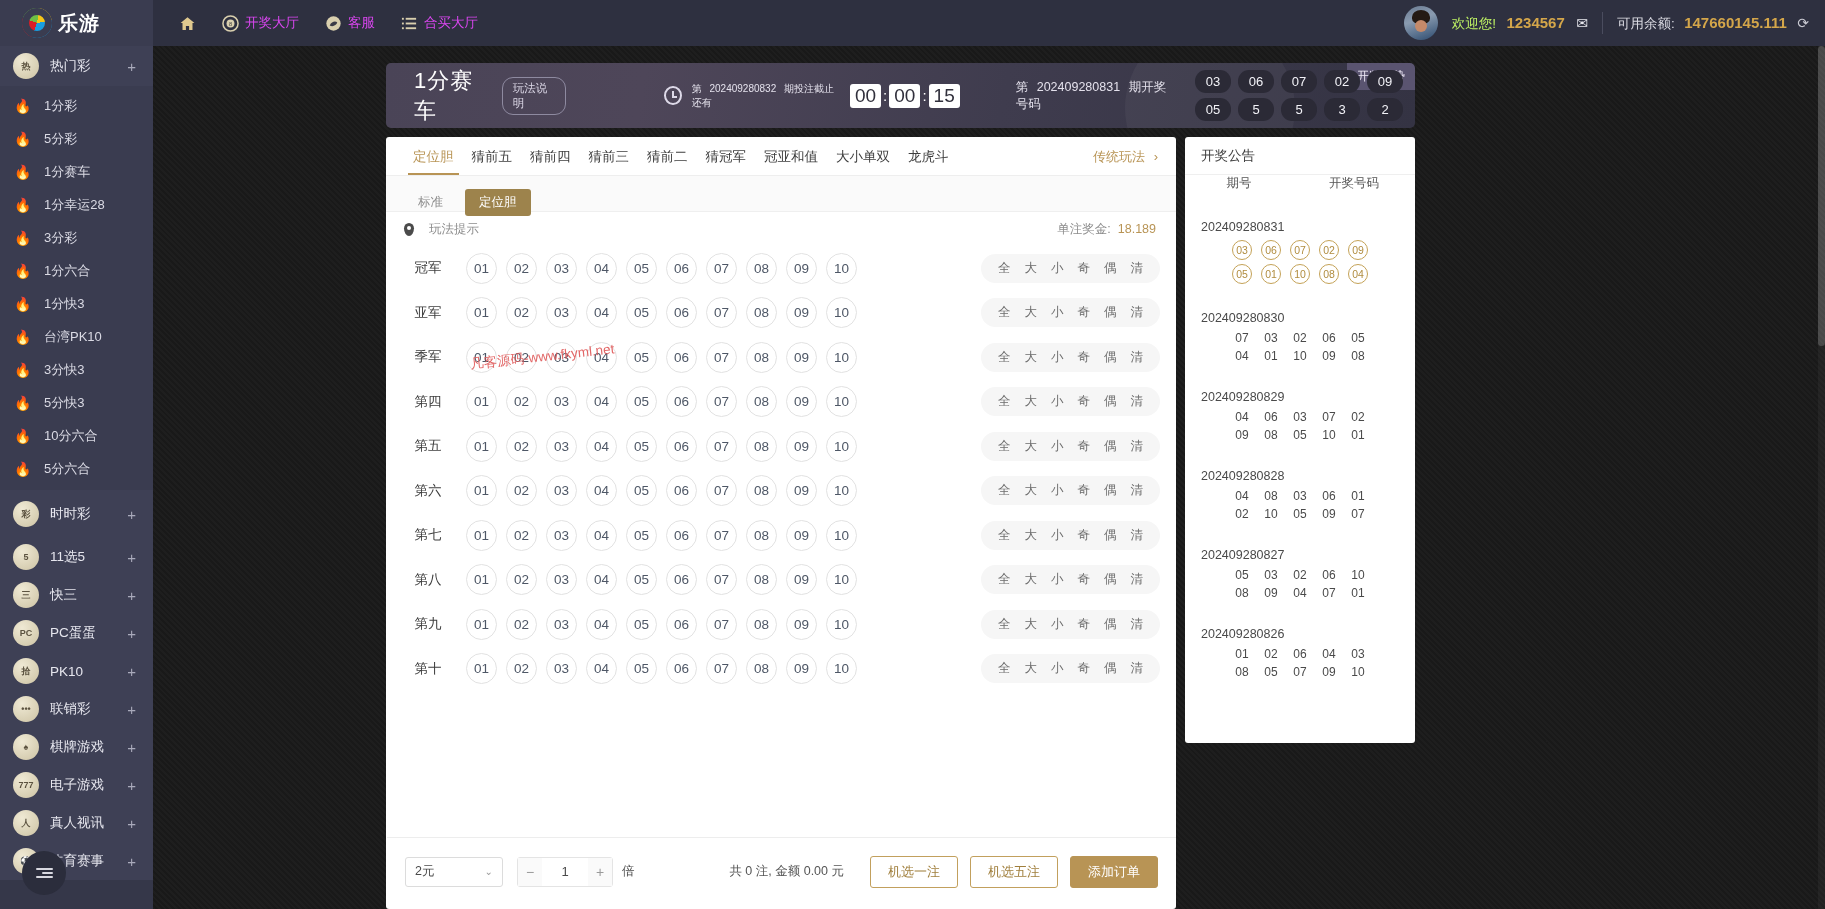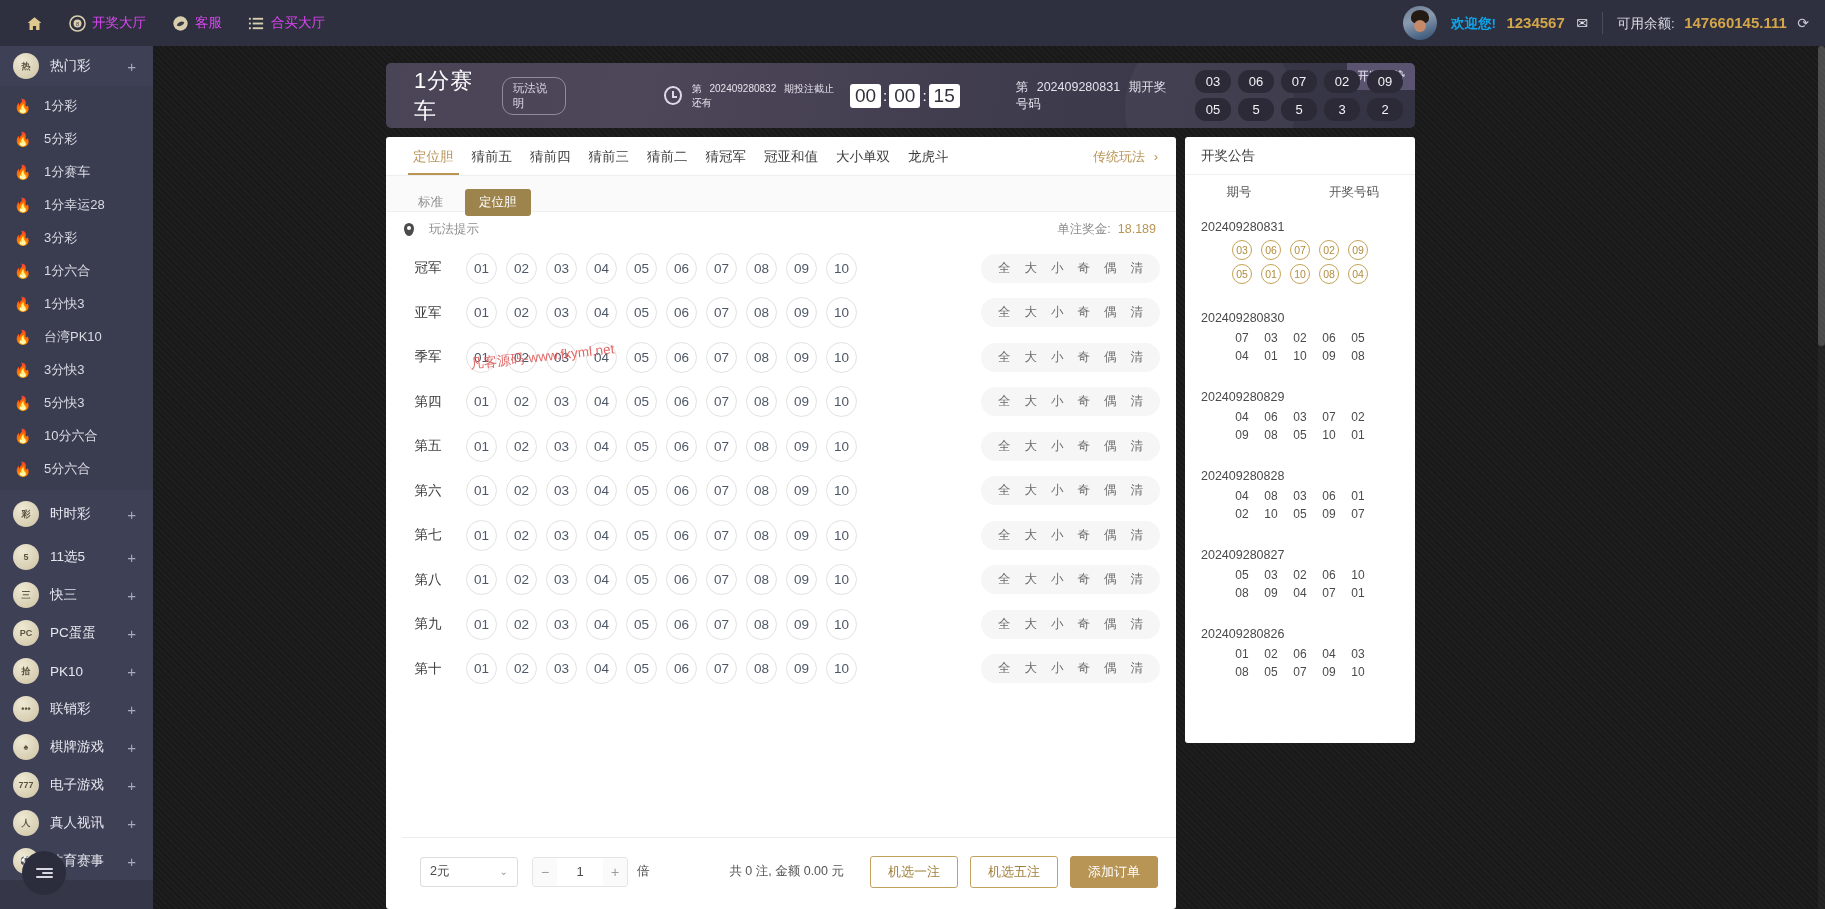--- a/index.html
+++ b/index.html
@@ -31,21 +31,21 @@
   .ti { width:17px; height:17px; display:inline-block; }
 
   .topright { margin-left:auto; display:flex; align-items:center; gap:14px; padding-right:16px; }
   .avatar { width:34px;height:34px;border-radius:50%;overflow:hidden;
             background:linear-gradient(160deg,#6b7b92 0%,#8a9bb0 40%,#2c4a6e 100%);
             position:relative; }
   .avatar:before{content:"";position:absolute;left:8px;top:4px;width:18px;height:14px;
             background:#241a14;border-radius:50% 50% 40% 40%;}
   .avatar:after{content:"";position:absolute;left:11px;top:14px;width:12px;height:12px;
             background:#c58a6a;border-radius:50%;}
-  .welcome { color:#0ea5e9; font-size:13.5px;font-weight:bold; }
+  .welcome { color:#bef264; font-size:13.5px; }
   .uid { color:#d4a64a; font-size:15px; font-weight:bold; margin-left:6px;}
   .mailico { color:#e8e8ee; font-size:14px; margin-left:7px; }
   .vdiv { width:1px; height:22px; background:#4a4c5e; }
   .balance-l { color:#dcdce4; font-size:13.5px; }
   .balance-v { color:#d4a64a; font-size:15px; font-weight:bold; margin-left:5px;}
   .refresh { color:#c9c9d2; font-size:14px; margin-left:6px;}
 
   
   .sidebar { position:absolute; left:0; top:46px; width:153px; height:863px;
              background:#353749; overflow:hidden; z-index:20; }
@@ -114,41 +114,41 @@
 
   .betrow { height:44.5px; display:flex; align-items:center; padding-left:18px; padding-right:16px;}
   .rlabel { width:48px; font-size:13.5px; color:#3d3d3d; text-align:center; flex:none;}
   .nums { display:flex; gap:9px; margin-left:14px;}
   .num { width:31px;height:31px;border-radius:50%;border:1px solid #e2e2e2;color:#4e5766;
          font-size:13.5px; display:flex;align-items:center;justify-content:center; background:#fff;}
   .quick { margin-left:auto; background:#f6f6f6; border-radius:16px; display:flex; gap:0;
            padding:6px 10px;}
   .qk { font-size:12.5px; color:#6d6d6d; padding:0 7px;}
 
-  .footbar{ position:absolute; left:16px; right:0; top:700px; height:68px; border-top:1px solid #ededed;
+  .footbar{ position:absolute; left:1px; right:0; top:700px; height:68px; border-top:1px solid #ededed;
             display:flex; align-items:center; padding-left:18px; padding-right:18px;}
   .sel { width:98px;height:30px;border:1px solid #dcdcdc;border-radius:3px;display:flex;align-items:center;
          padding:0 9px; font-size:12.5px; color:#4a4a4a; }
   .sel .cv{margin-left:auto;color:#9a9a9a;font-size:10px;}
   .stepper{ margin-left:14px; display:flex; align-items:center; height:30px;border:1px solid #e4e4e4;border-radius:3px;}
   .stepper .b{ width:24px;text-align:center;color:#9a9a9a;font-size:14px;background:#fafafa;height:100%;
                display:flex;align-items:center;justify-content:center;}
   .stepper .v{ width:46px;text-align:center;font-size:13px;color:#4a4a4a;}
   .bei{ margin-left:9px; font-size:12.5px; color:#4a4a4a;}
   .total{ margin-left:auto; font-size:12.5px; color:#555; margin-right:14px;}
   .obtn{ height:32px; padding:0 17px; border:1px solid #c2a05d; border-radius:3px; color:#a07f3c;
          font-size:13px; display:flex;align-items:center; margin-left:12px; background:#fff;}
   .obtn.fill{ background:#b89455; border-color:#b89455; color:#fff;}
 
   
   .rpanel{ position:absolute; left:1185px; top:137px; width:230px; height:606px; background:#fff;
            border-radius:3px; overflow:hidden; }
   .rhead{ height:38px; display:flex; align-items:center; padding-left:16px; font-size:13.5px;
           color:#3d3d3d; border-bottom:1px solid #efefef;}
-  .rcols{ height:34px; display:flex; align-items:center; font-size:12.5px; color:#555;}
+  .rcols{ height:34px; display:flex; font-size:12.5px; color:#555;}
   .rcols div:nth-child(1){ width:108px; text-align:center;}
   .rcols div:nth-child(2){ flex:1; text-align:center;}
   .rgrp{ padding:6px 0 10px; }
   .rissue{ font-size:12.5px; color:#4a4a4a; padding:5px 0 4px 16px;}
   .rnums{ display:grid; grid-template-columns:repeat(5,20px); gap:4px 9px; justify-content:center;
           padding:2px 0 6px;}
   .rn{ font-size:12px; color:#4a4a4a; text-align:center;}
   .rn.hl{ width:20px;height:20px;border-radius:50%;border:1px solid #c4a257;color:#b08c3f;
           display:flex;align-items:center;justify-content:center;font-size:10.5px;}
 
@@ -156,20 +156,24 @@
        transform:rotate(-6deg); opacity:.92; z-index:9; pointer-events:none;}
   .scrollbar{position:absolute; right:0; top:46px; width:7px; height:863px; background:rgba(255,255,255,.04);}
   .scrollthumb{position:absolute; right:0; top:46px; width:7px; height:300px; background:rgba(255,255,255,.18); border-radius:4px;}
 </style>
 </head>
 <body>
 
 <div id="app">
 
   <div class="topbar">
+    <div class="logo-box">
+      <div class="logo-mark"></div>
+      <div class="logo-text">乐游</div>
+    </div>
 
     <div class="topnav">
       <a href="#">
         <span class="ti">
           <svg viewBox="0 0 16 16" width="17" height="17">
               <path d="M8 2 1.5 7.5h1.8V14h3.2v-3.6h3V14h3.2V7.5h1.8z" fill="#e0c98f"></path>
             </svg>
         </span>
       </a>
       <a href="#">

